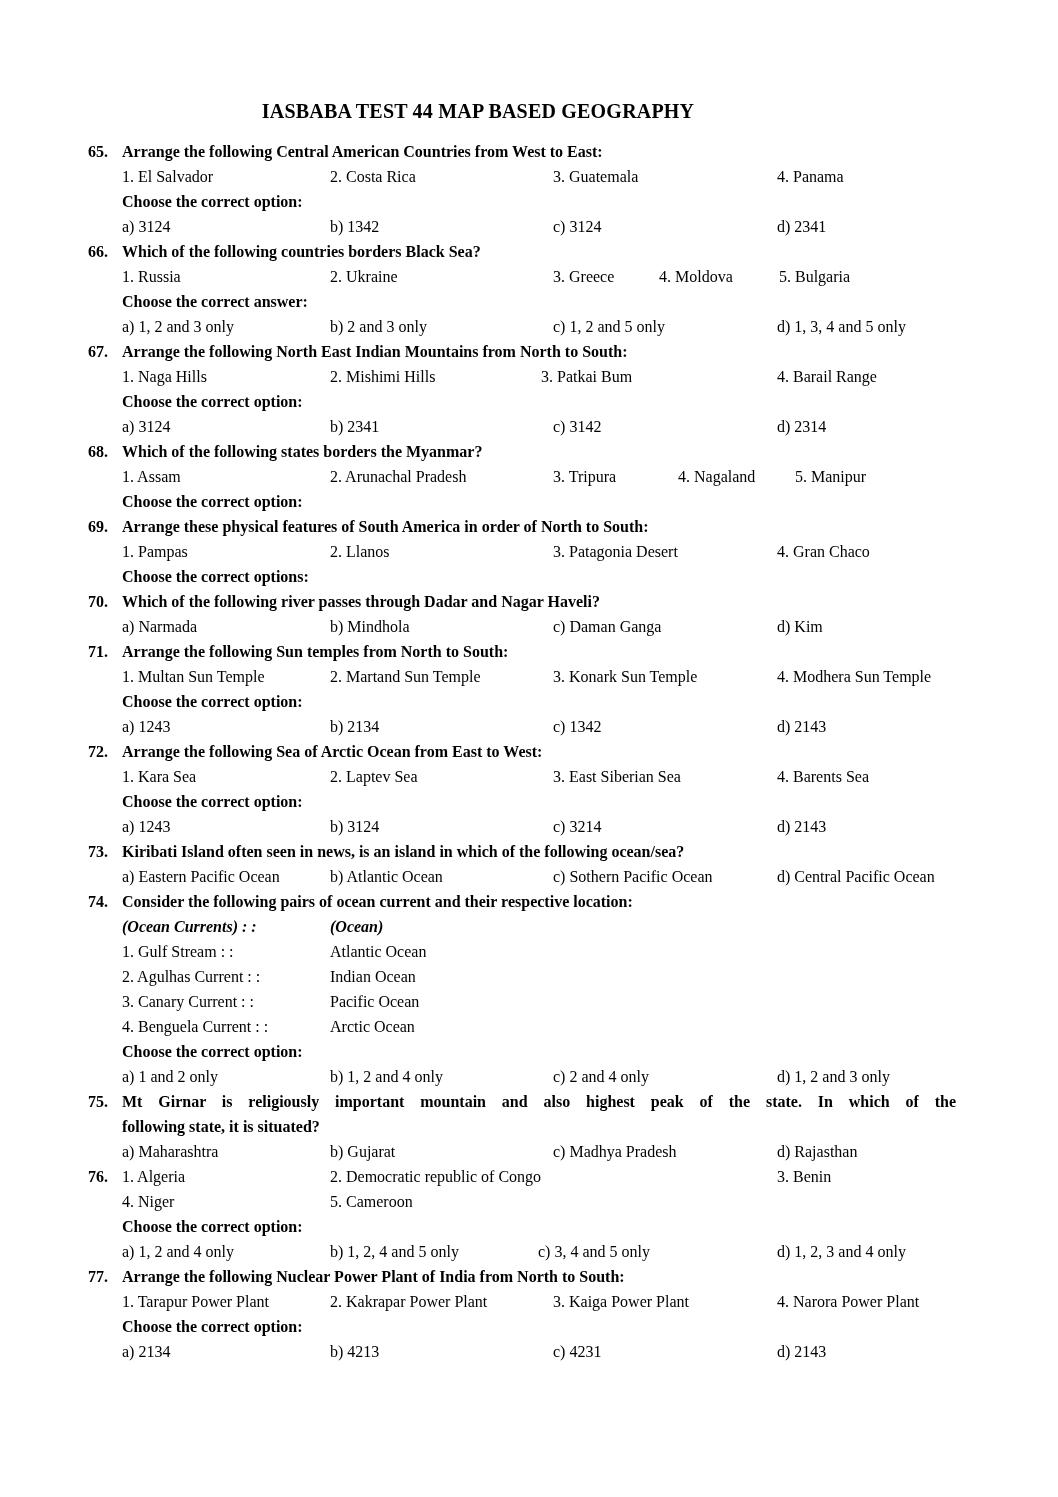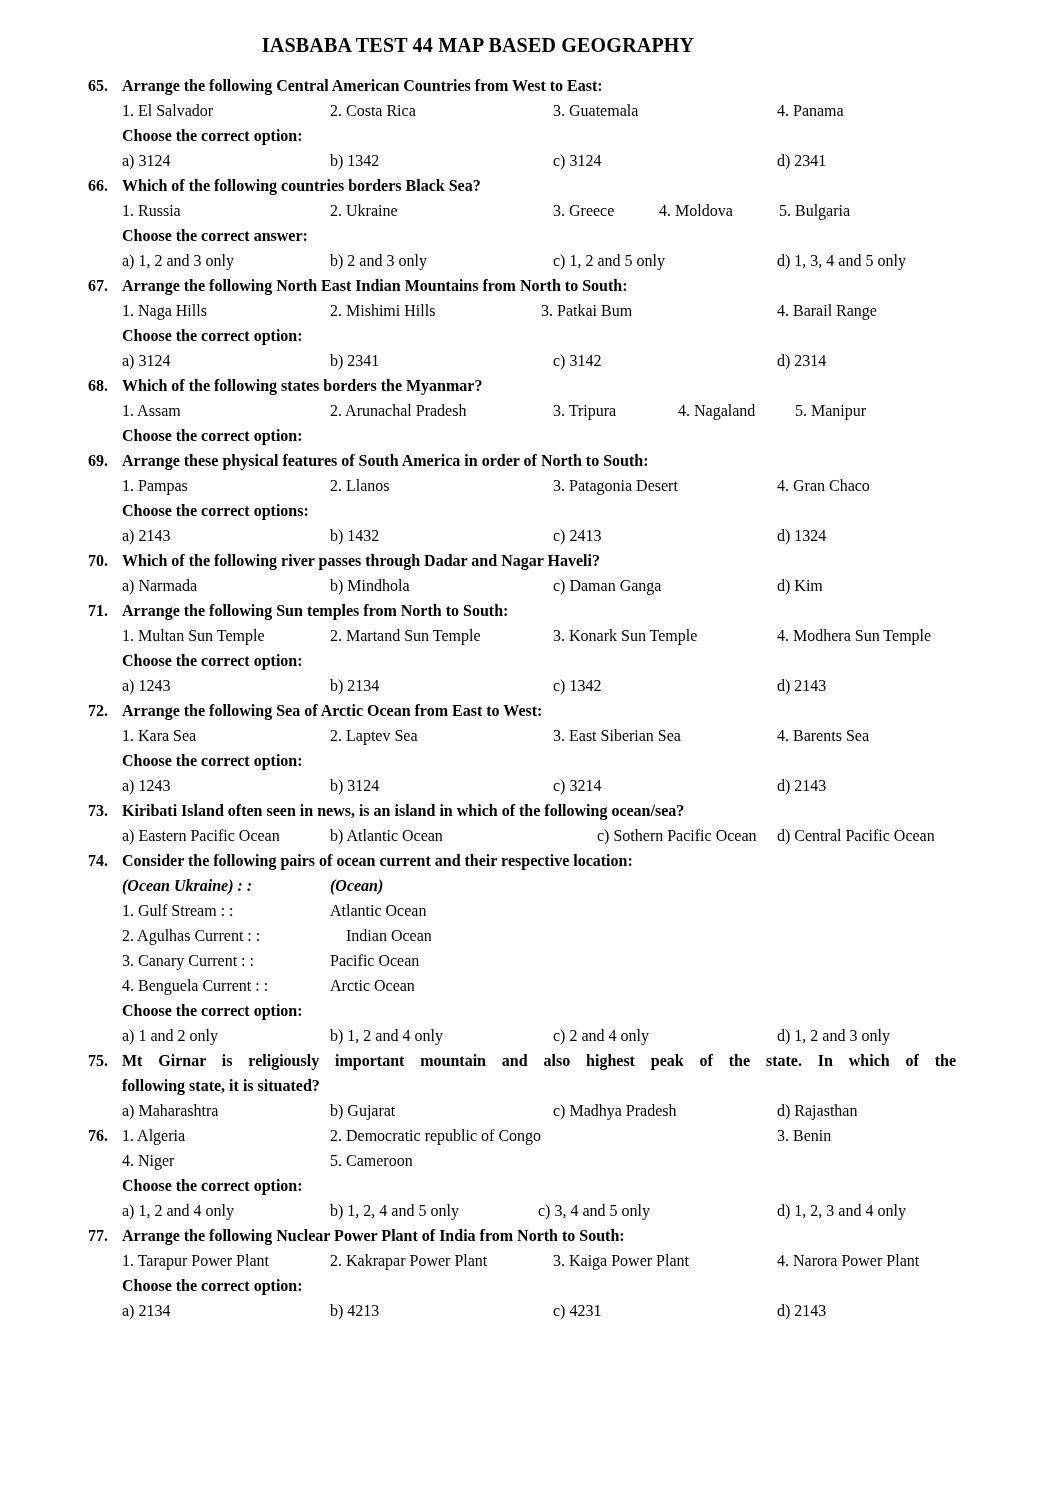--- a/index.html
+++ b/index.html
@@ -5,21 +5,21 @@
   html, body { margin: 0; padding: 0; background: #ffffff; }
   .page {
     width: 956px;
     height: 1497px;
     background: #ffffff;
     color: #000000;
     font-family: "Liberation Serif", "DejaVu Serif", serif;
     font-size: 16px;
     overflow: hidden;
     box-sizing: border-box;
-    padding-top: 30px;
+    padding-top: 96px;
     position: relative;
   }
   .title {
     text-align: center;
     font-weight: bold;
     font-size: 20px;
     line-height: 30px;
     margin-bottom: 13px;
     letter-spacing: 0.2px;
   }
@@ -128,26 +128,20 @@
         <div class="qnum">69.</div>
         <div class="qbody">
           <div class="line stem">Arrange these physical features of South America in order of North to South:</div>
           <div class="line items">
             <span class="cell" style="left: 0px;">1. Pampas</span>
             <span class="cell" style="left: 208px;">2. Llanos</span>
             <span class="cell" style="left: 431px;">3. Patagonia Desert</span>
             <span class="cell" style="left: 655px;">4. Gran Chaco</span>
           </div>
           <div class="line prompt">Choose the correct options:</div>
-          <div class="line options">
-            <span class="cell" style="left: 0px;">a) 2143</span>
-            <span class="cell" style="left: 208px;">b) 1432</span>
-            <span class="cell" style="left: 431px;">c) 2413</span>
-            <span class="cell" style="left: 655px;">d) 1324</span>
-          </div>
         </div>
       </div>
       <div class="question">
         <div class="qnum">70.</div>
         <div class="qbody">
           <div class="line stem">Which of the following river passes through Dadar and Nagar Haveli?</div>
           <div class="line options">
             <span class="cell" style="left: 0px;">a) Narmada</span>
             <span class="cell" style="left: 208px;">b) Mindhola</span>
             <span class="cell" style="left: 431px;">c) Daman Ganga</span>
@@ -193,40 +187,40 @@
           </div>
         </div>
       </div>
       <div class="question">
         <div class="qnum">73.</div>
         <div class="qbody">
           <div class="line stem">Kiribati Island often seen in news, is an island in which of the following ocean/sea?</div>
           <div class="line options">
             <span class="cell" style="left: 0px;">a) Eastern Pacific Ocean</span>
             <span class="cell" style="left: 208px;">b) Atlantic Ocean</span>
-            <span class="cell" style="left: 431px; margin-left: 44px;">c) Sothern Pacific Ocean</span>
+            <span class="cell" style="left: 431px;">c) Sothern Pacific Ocean</span>
             <span class="cell" style="left: 655px;">d) Central Pacific Ocean</span>
           </div>
         </div>
       </div>
       <div class="question">
         <div class="qnum">74.</div>
         <div class="qbody">
           <div class="line stem">Consider the following pairs of ocean current and their respective location:</div>
           <div class="line pair-header">
-            <span class="cell" style="left: 0px;">(Ocean Ukraine) : :</span>
+            <span class="cell" style="left: 0px;">(Ocean Currents) : :</span>
             <span class="cell" style="left: 208px;">(Ocean)</span>
           </div>
           <div class="line pair">
             <span class="cell" style="left: 0px;">1. Gulf Stream : :</span>
             <span class="cell" style="left: 208px;">Atlantic Ocean</span>
           </div>
           <div class="line pair">
             <span class="cell" style="left: 0px;">2. Agulhas Current : :</span>
-            <span class="cell" style="left: 208px; margin-left: 16px;">Indian Ocean</span>
+            <span class="cell" style="left: 208px;">Indian Ocean</span>
           </div>
           <div class="line pair">
             <span class="cell" style="left: 0px;">3. Canary Current : :</span>
             <span class="cell" style="left: 208px;">Pacific Ocean</span>
           </div>
           <div class="line pair">
             <span class="cell" style="left: 0px;">4. Benguela Current : :</span>
             <span class="cell" style="left: 208px;">Arctic Ocean</span>
           </div>
           <div class="line prompt">Choose the correct option:</div>

